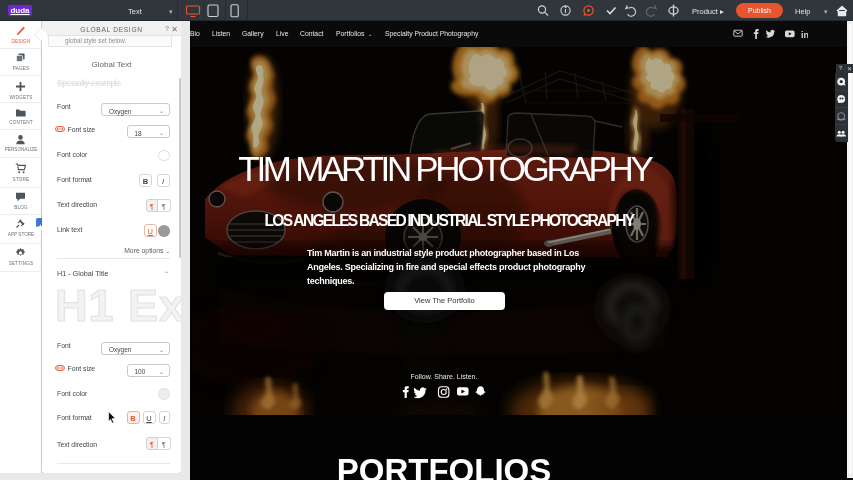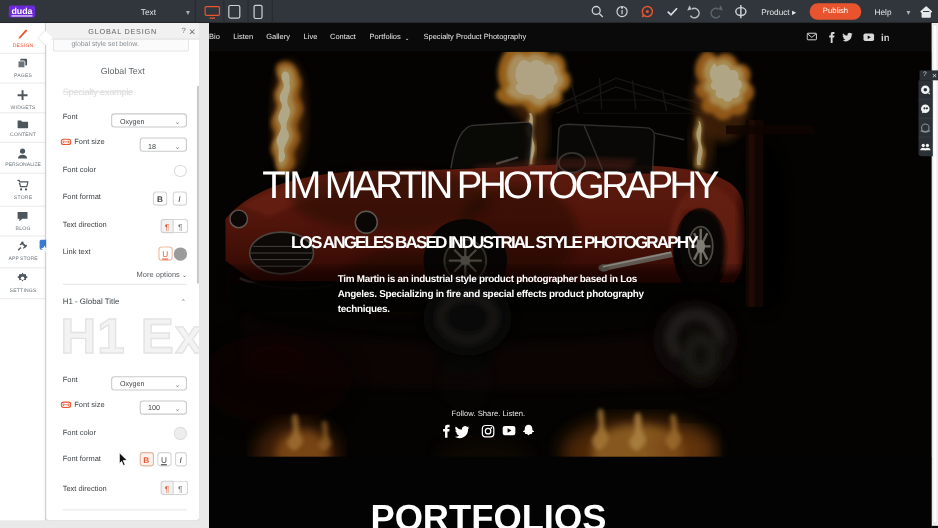--- a/index.html
+++ b/index.html
@@ -468,20 +468,21 @@
         <path d="M385 344 C391 328 383 320 390 308 C396 320 390 330 396 344 C400 354 392 362 389 367 C382 360 380 352 385 344 z" fill="#f0b45a" opacity="0.95"></path>
         <path d="M418 342 C424 328 416 320 422 310 C428 322 423 330 428 342 C432 352 425 360 422 366 C415 358 413 350 418 342 z" fill="#dd9a42" opacity="0.85"></path>
         <path d="M74 346 C80 330 72 322 78 310 C84 322 79 332 84 346 C88 356 80 362 78 367 C71 360 69 354 74 346 z" fill="#e2a04a" opacity="0.85"></path>
         <path d="M102 350 C106 338 100 330 105 320 C110 330 106 340 110 350 C113 358 107 363 105 367 C99 361 98 356 102 350 z" fill="#cc8a38" opacity="0.8"></path>
       </g>
       <rect x="0" y="0" width="657" height="368" fill="#000" opacity="0.3"></rect>
     </svg>
     <div id="h2t">LOS ANGELES BASED INDUSTRIAL STYLE PHOTOGRAPHY</div>
     <div id="h1t">TIM MARTIN PHOTOGRAPHY</div>
     <div id="para">Tim Martin is an industrial style product photographer based in Los Angeles. Specializing in fire and special effects product photography techniques.</div>
+    <div id="btn">View The Portfolio</div>
     <div id="follow">Follow. Share. Listen.</div>
     <svg class="abs" style="left:210px; top:338px;" width="88" height="14" viewBox="0 0 88 14">
       <path d="M4.6 13 V7.2 h-1.8 V5 h1.8 V3.6 a2.2 2.2 0 0 1 2.3 -2.4 h1.8 v2.2 H7.5 c-0.5 0 -0.7 0.25 -0.7 0.7 V5 h1.9 L8.4 7.2 H6.8 V13 z" fill="#fff"></path>
       <path d="M28.5 3.4 c-0.55 0.25 -1.1 0.4 -1.7 0.5 a3 3 0 0 0 -5.1 2.7 a8.4 8.4 0 0 1 -6.1 -3.1 a3 3 0 0 0 0.9 4 c-0.5 0 -0.95 -0.15 -1.35 -0.35 a3 3 0 0 0 2.4 2.95 c-0.45 0.1 -0.9 0.12 -1.35 0.05 a3 3 0 0 0 2.8 2.1 a6 6 0 0 1 -4.4 1.25 a8.5 8.5 0 0 0 13.1 -7.55 c0.6 -0.4 1.1 -0.95 1.5 -1.55 c-0.55 0.25 -1.1 0.4 -1.7 0.5 z" fill="#fff" transform="translate(0,-0.4) scale(0.92)"></path>
       <g fill="none" stroke="#fff" stroke-width="1.1">
         <rect x="38.5" y="1.8" width="10.4" height="10.4" rx="3"></rect>
         <circle cx="43.7" cy="7" r="2.5"></circle>
         <circle cx="46.7" cy="4" r="0.8" fill="#fff" stroke="none"></circle>
       </g>
       <g transform="translate(57,2)">

